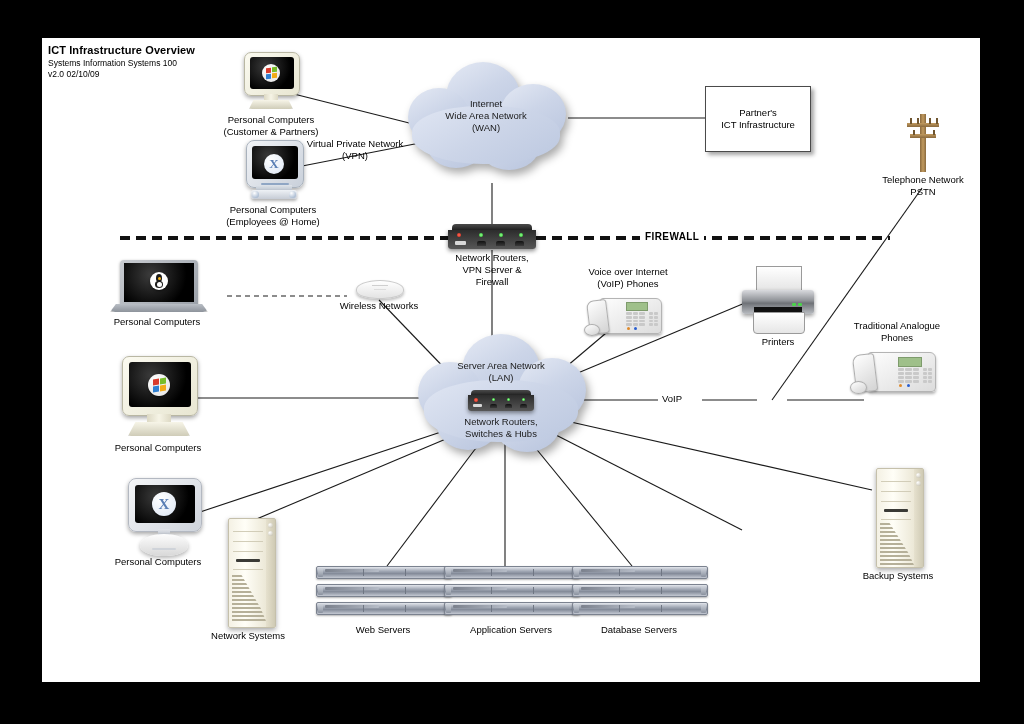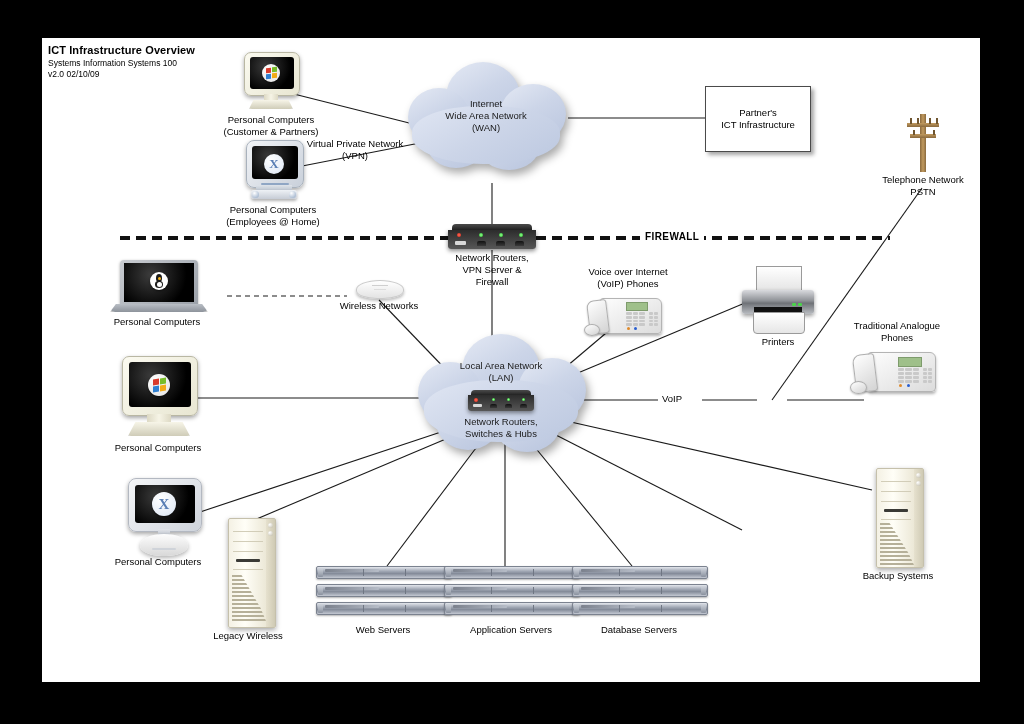--- a/index.html
+++ b/index.html
@@ -392,21 +392,21 @@
 
   <div class="node" style="left:374px;top:296px;">
     <div class="cloud" style="width:170px;height:128px;
          filter:drop-shadow(3px 5px 4px rgba(0,0,0,.33));">
       <div class="puff" style="left:46px;top:0;width:78px;height:72px;"></div>
       <div class="puff" style="left:2px;top:28px;width:64px;height:62px;"></div>
       <div class="puff" style="left:102px;top:24px;width:68px;height:64px;"></div>
       <div class="puff" style="left:20px;top:60px;width:64px;height:56px;"></div>
       <div class="puff" style="left:78px;top:64px;width:66px;height:54px;"></div>
       <div class="body" style="left:8px;top:46px;width:154px;height:62px;"></div>
-      <div class="cloudtxt" style="top:26px;">Local Area Network
+      <div class="cloudtxt" style="top:26px;">Server Area Network
 (LAN)</div>
       <div class="router" style="left:52px;top:56px;width:66px;height:22px;">
         <div class="r-top" style="left:3px;top:0;width:60px;height:6px;"></div>
         <div class="r-face" style="left:0;top:5px;width:66px;height:16px;">
           <div class="led" style="left:6px;top:3px;width:4px;height:4px;background:radial-gradient(circle,#ff6a55,#d4261a);"></div>
           <div class="led" style="left:24px;top:3px;width:3px;height:3px;background:radial-gradient(circle,#8cff8c,#2bb92b);"></div>
           <div class="led" style="left:39px;top:3px;width:3px;height:3px;background:radial-gradient(circle,#8cff8c,#2bb92b);"></div>
           <div class="led" style="left:54px;top:3px;width:3px;height:3px;background:radial-gradient(circle,#8cff8c,#2bb92b);"></div>
           <div class="rslot" style="left:5px;top:9px;width:9px;height:3px;"></div>
           <div class="port" style="left:22px;top:9px;width:7px;height:4px;"></div>
@@ -482,21 +482,21 @@
         <div class="tw-line" style="left:4px;top:12px;width:30px;"></div>
         <div class="tw-line" style="left:4px;top:22px;width:30px;"></div>
         <div class="tw-line" style="left:4px;top:32px;width:30px;"></div>
         <div class="tw-slot" style="left:7px;top:40px;width:24px;height:3px;"></div>
         <div class="tw-line" style="left:4px;top:50px;width:30px;"></div>
         <div style="position:absolute;left:3px;top:56px;width:34px;height:46px;
              background:repeating-linear-gradient(180deg,#b6b099 0 2px,transparent 2px 4px);
              clip-path:polygon(0 100%,0 0,28% 0,56% 36%,84% 72%,100% 100%);"></div>
       </div>
     </div>
-    <div class="lbl" style="top:112px;width:110px;">Legacy Wireless</div>
+    <div class="lbl" style="top:112px;width:110px;">Network Systems</div>
   </div>
 
   <div class="node" style="left:268px;top:528px;width:146px;">
     <div style="position:relative;height:56px;width:146px;">
       <div class="rack" style="left:6px;top:0;width:134px;">
           <i class="ear" style="left:1px;"></i>
           <i class="ear" style="right:1px;"></i>
           <i class="strip"></i>
           <i class="bay" style="left:46px;"></i>
           <i class="bay" style="left:88px;"></i>

